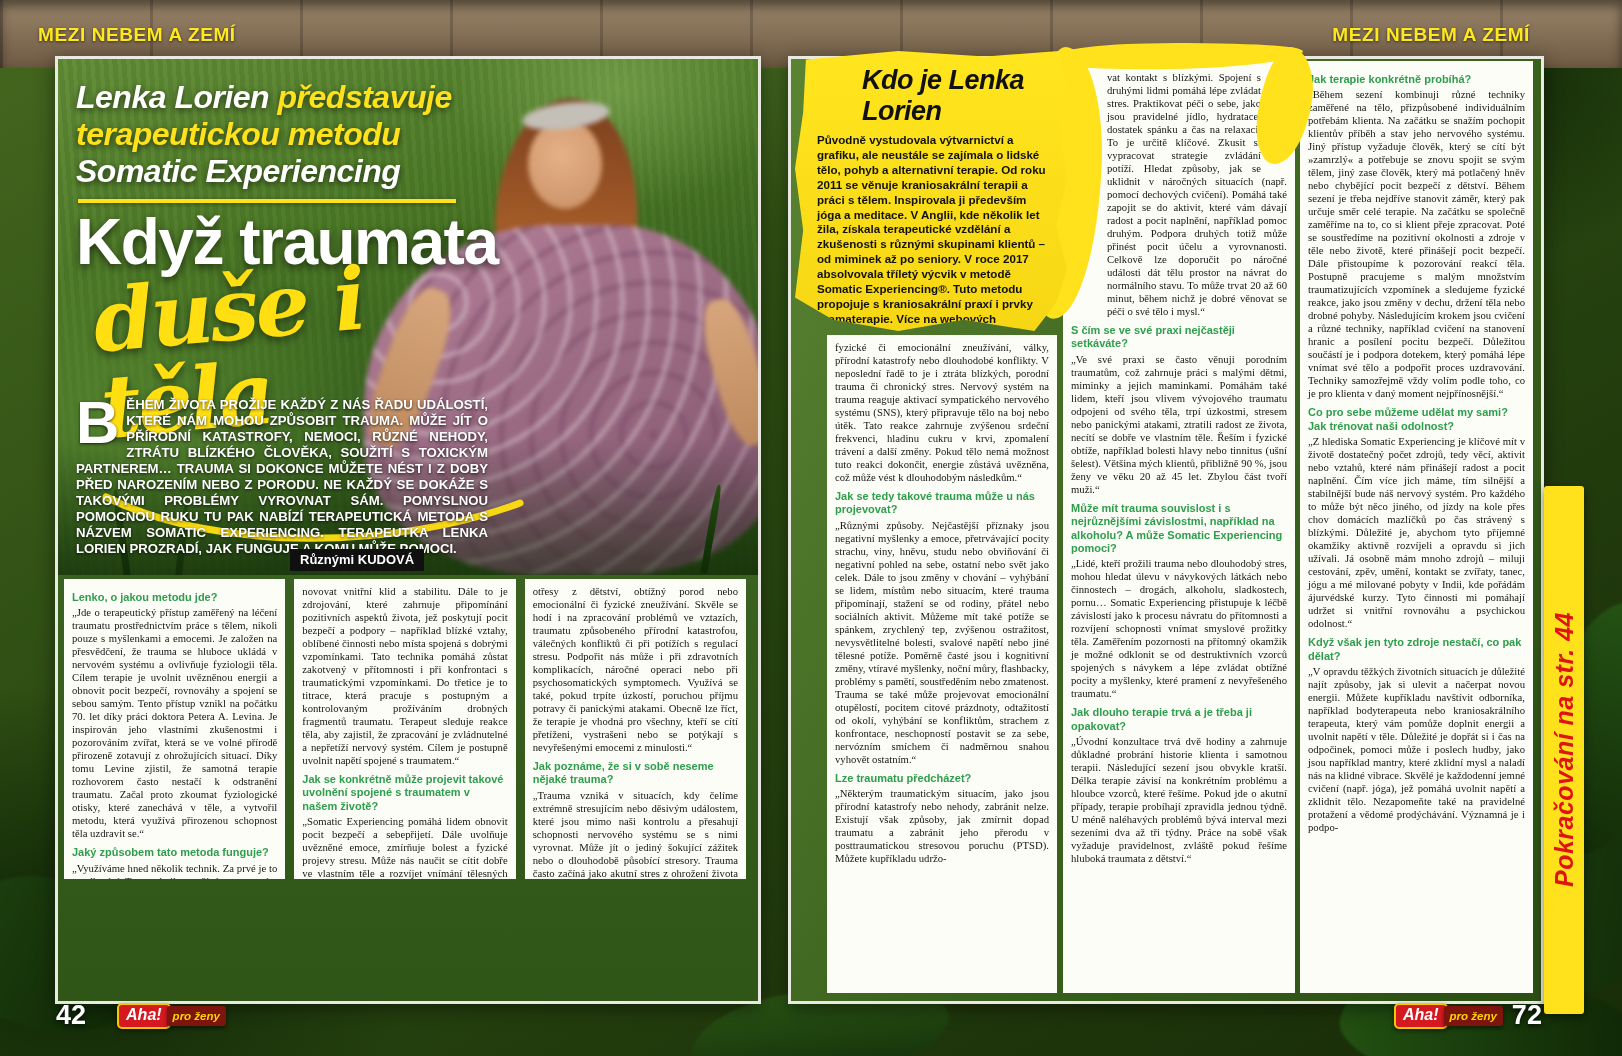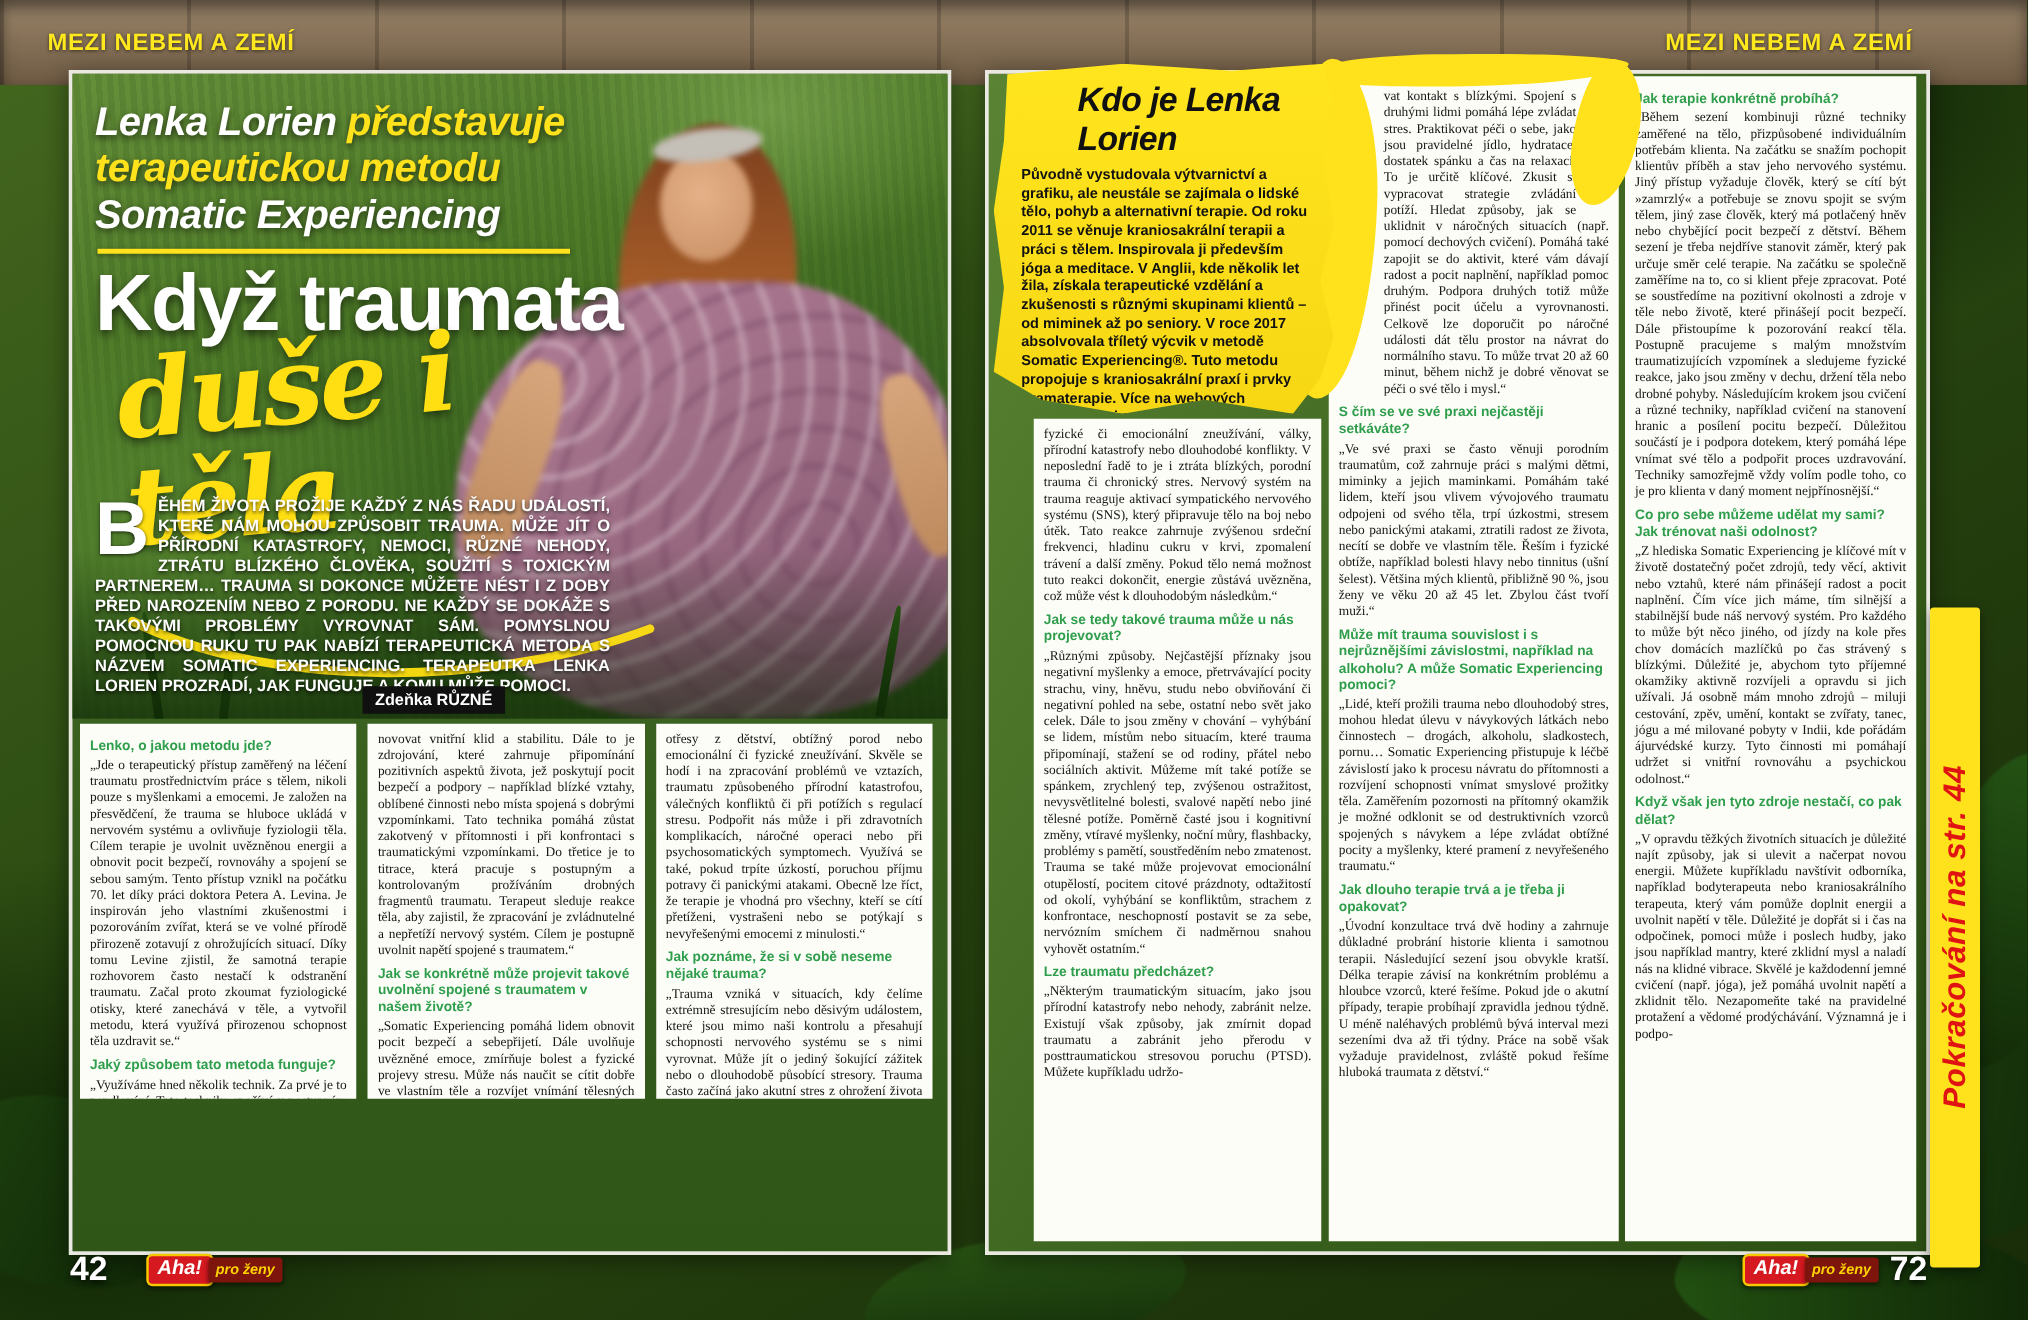--- a/index.html
+++ b/index.html
@@ -131,21 +131,21 @@
       <div class="script">duše i těla</div>
     </div>
     <svg class="abs swash" width="430" height="70" viewBox="0 0 430 70">
       <path d="M8,10 C120,66 300,62 422,16" stroke="#ffdf12" stroke-width="7" fill="none" stroke-linecap="round" opacity="0.95"></path>
     </svg>
 
     <div class="abs lead">
       <span class="dropcap">B</span><span>ĚHEM ŽIVOTA PROŽIJE KAŽDÝ Z NÁS ŘADU UDÁLOSTÍ, KTERÉ NÁM MOHOU ZPŮSOBIT TRAUMA. MŮŽE JÍT O PŘÍRODNÍ KATASTROFY, NEMOCI, RŮZNÉ NEHODY, ZTRÁTU BLÍZKÉHO ČLOVĚKA, SOUŽITÍ S TOXICKÝM PARTNEREM… TRAUMA SI DOKONCE MŮŽETE NÉST I Z DOBY PŘED NAROZENÍM NEBO Z PORODU. NE KAŽDÝ SE DOKÁŽE S TAKOVÝMI PROBLÉMY VYROVNAT SÁM. POMYSLNOU POMOCNOU RUKU TU PAK NABÍZÍ TERAPEUTICKÁ METODA S NÁZVEM SOMATIC EXPERIENCING. TERAPEUTKA LENKA LORIEN PROZRADÍ, JAK FUNGUJE A KOMU MŮŽE POMOCI.</span>
     </div>
 
-    <div class="abs byline">Zdeňka RŮZNÉ</div>
+    <div class="abs byline">Různými KUDOVÁ</div>
 
     <div class="abs cols-left">
       <div class="col">
           <div class="q">Lenko, o jakou metodu jde?</div>
           <div class="p">„Jde o terapeutický přístup zaměřený na léčení traumatu prostřednictvím práce s tělem, nikoli pouze s myšlenkami a emocemi. Je založen na přesvědčení, že trauma se hluboce ukládá v nervovém systému a ovlivňuje fyziologii těla. Cílem terapie je uvolnit uvězněnou energii a obnovit pocit bezpečí, rovnováhy a spojení se sebou samým. Tento přístup vznikl na počátku 70. let díky práci doktora Petera A. Levina. Je inspirován jeho vlastními zkušenostmi i pozorováním zvířat, která se ve volné přírodě přirozeně zotavují z ohrožujících situací. Díky tomu Levine zjistil, že samotná terapie rozhovorem často nestačí k odstranění traumatu. Začal proto zkoumat fyziologické otisky, které zanechává v těle, a vytvořil metodu, která využívá přirozenou schopnost těla uzdravit se.“</div>
           <div class="q">Jaký způsobem tato metoda funguje?</div>
           <div class="p">„Využíváme hned několik technik. Za prvé je to pendlování. Tato technika spočívá v postupném přechodu mezi nepříjemnými pocity a příjemným, uklidňujícím stavem. Jejím cílem je naučit člověka vnímat okamžiky nerovnováhy a aktivně ob-</div>
         </div>
       <div class="col">
           <div class="p">novovat vnitřní klid a stabilitu. Dále to je zdrojování, které zahrnuje připomínání pozitivních aspektů života, jež poskytují pocit bezpečí a podpory – například blízké vztahy, oblíbené činnosti nebo místa spojená s dobrými vzpomínkami. Tato technika pomáhá zůstat zakotvený v přítomnosti i při konfrontaci s traumatickými vzpomínkami. Do třetice je to titrace, která pracuje s postupným a kontrolovaným prožíváním drobných fragmentů traumatu. Terapeut sleduje reakce těla, aby zajistil, že zpracování je zvládnutelné a nepřetíží nervový systém. Cílem je postupně uvolnit napětí spojené s traumatem.“</div>

